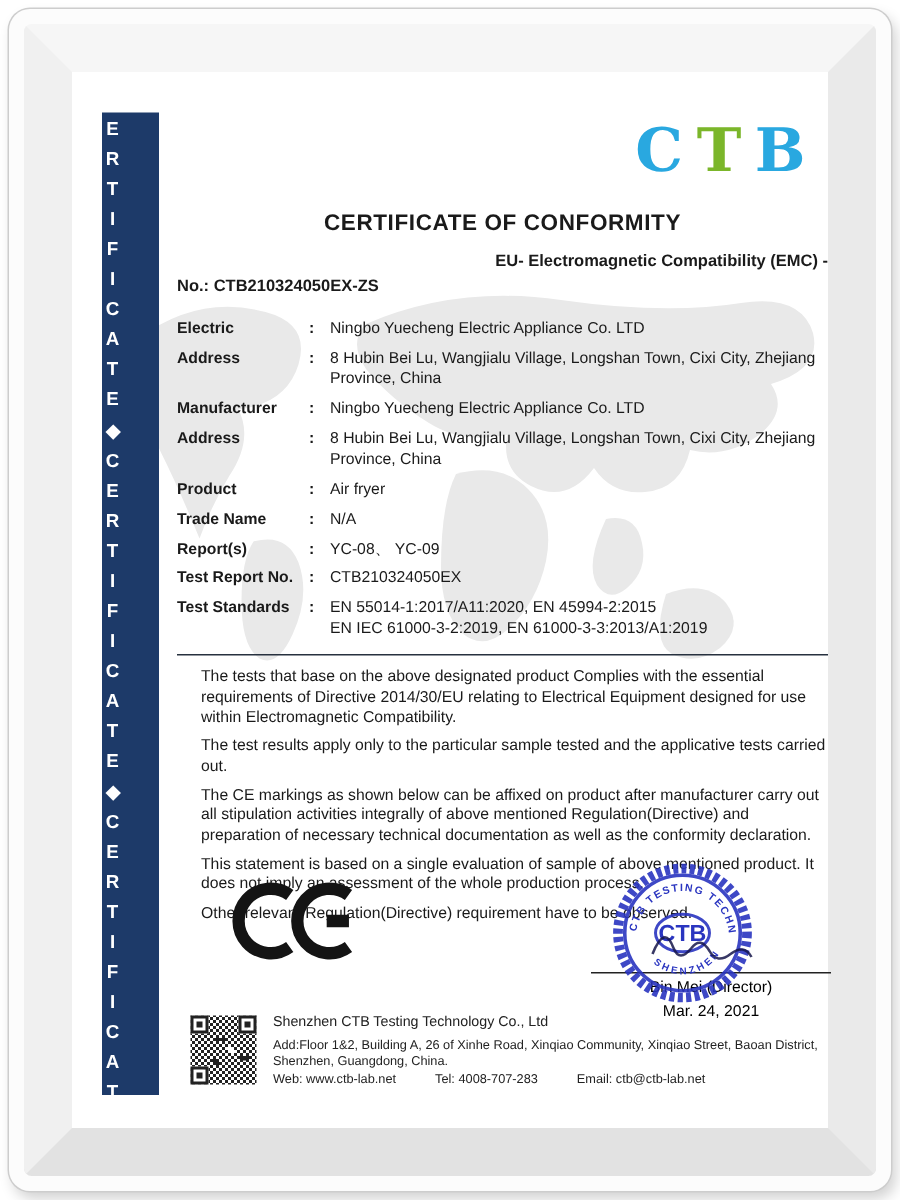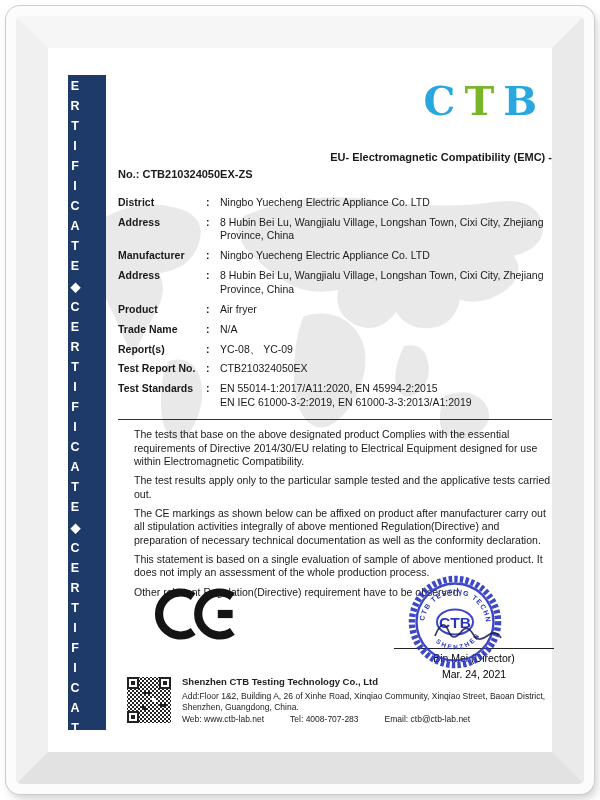--- a/index.html
+++ b/index.html
@@ -52,21 +52,21 @@
   .sign-block { position:absolute; left:346px; top:530px; width:160px; text-align:center; font-size:10.5px; }
   .sig-line { margin-top:70px; border-top:1.5px solid #222; }
   .sig-name { margin-top:3px; }
   .sig-date { margin-top:4px; }
   .stamp { position:absolute; left:11px; top:-6px; width:100px; height:100px; }
 
   
   .footer { position:absolute; left:78px; top:628px; width:420px; display:flex; gap:10px; color:#222; }
   .qr { flex:0 0 auto; }
   .ftext { font-size:8.5px; line-height:1.35; }
-  .fcompany { font-weight:bold; font-size:9.5px; margin-bottom:2px; }
+  .fcompany { font-weight:normal; font-size:9.5px; margin-bottom:2px; }
   .fcontact span { margin-right:26px;margin-top:38px; }
 </style>
 </head>
 <body>
 
 <div class="stage">
   <div class="frame">
     <div class="mat"></div>
   </div>
 
@@ -83,25 +83,26 @@
       </g>
     </svg>
 
     <div class="sidebar">CERTIFICATE◆CERTIFICATE◆CERTIFICATE</div>
 
     <div class="logo">
       <span class="c1">C</span><span class="c2">T</span><span class="c3">B</span>
     </div>
 
     <div class="content">
+      <div class="title">CERTIFICATE OF CONFORMITY</div>
       <div class="subtitle">EU- Electromagnetic Compatibility (EMC) -</div>
       <div class="cert-no">No.: CTB210324050EX-ZS</div>
 
       <div class="fields">
-        <div class="flabel">District</div>
+        <div class="flabel">Electric</div>
         <div class="fcolon">:</div>
         <div class="fvalue">Ningbo Yuecheng Electric Appliance Co. LTD</div>
 
         <div class="flabel">Address</div>
         <div class="fcolon">:</div>
         <div class="fvalue">8 Hubin Bei Lu, Wangjialu Village, Longshan Town, Cixi City, Zhejiang Province, China</div>
 
         <div class="flabel">Manufacturer</div>
         <div class="fcolon">:</div>
         <div class="fvalue">Ningbo Yuecheng Electric Appliance Co. LTD</div>

